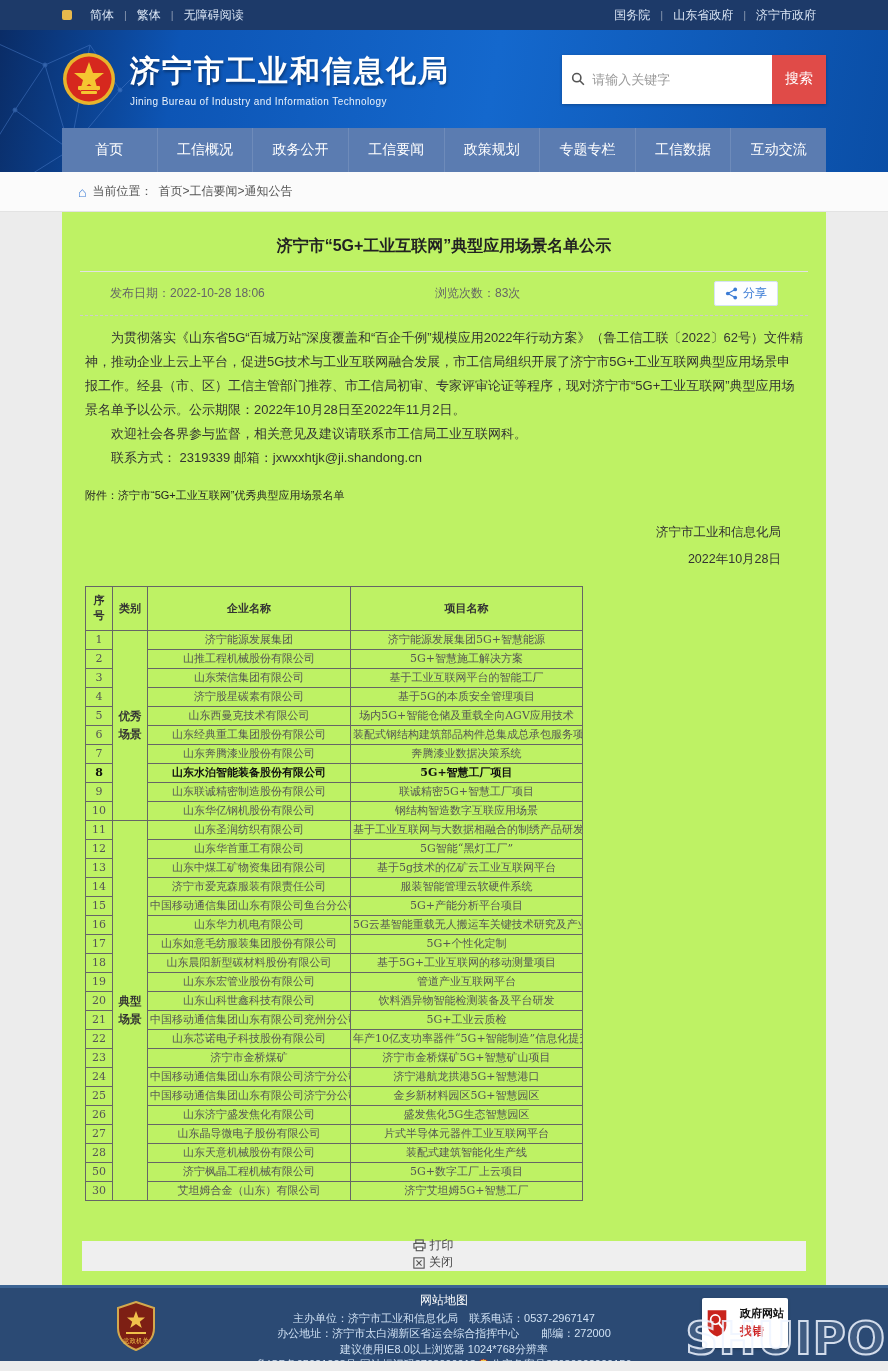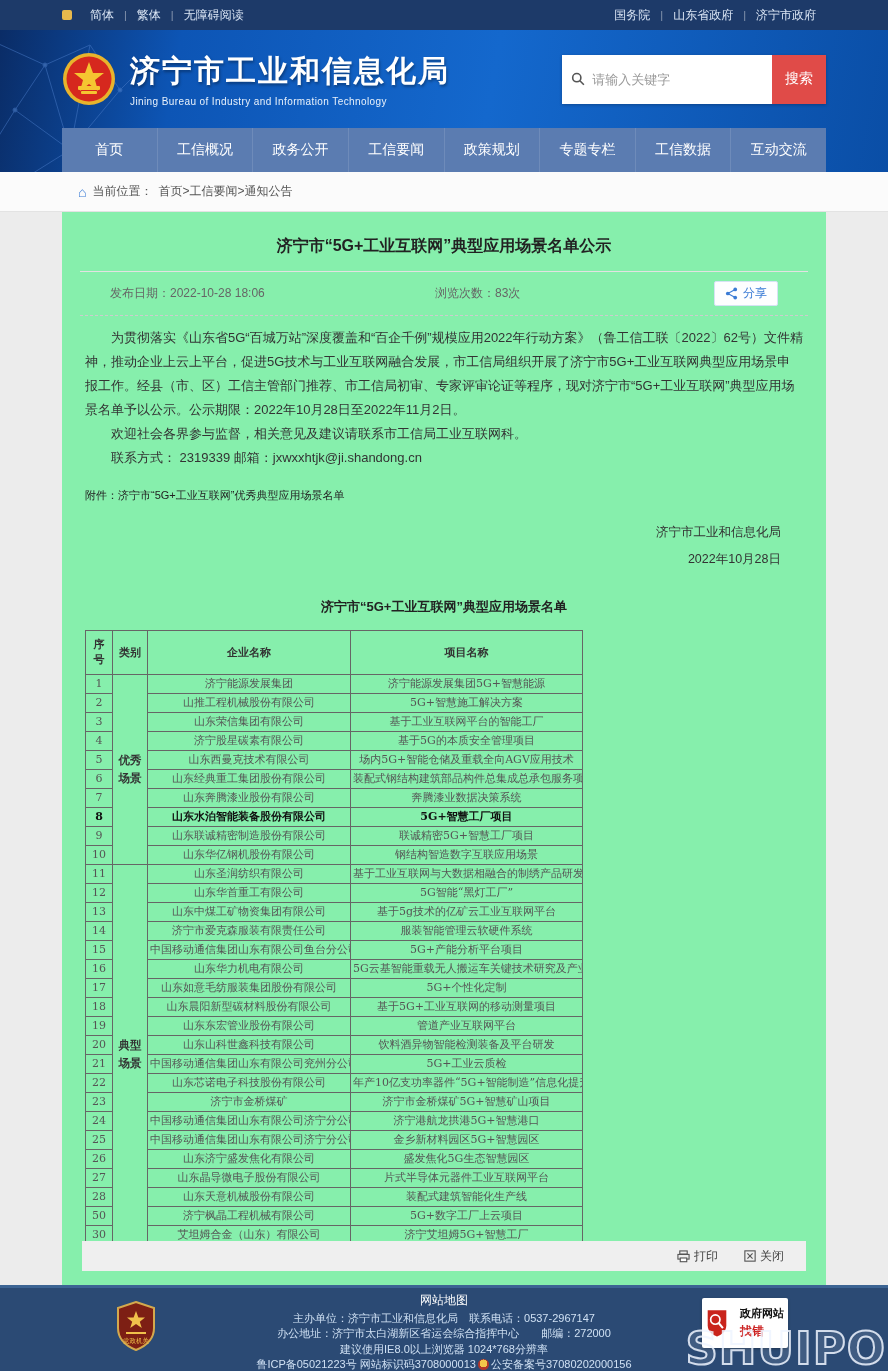--- a/index.html
+++ b/index.html
@@ -29,41 +29,41 @@
   
   .nav { position:relative; margin:0 62px; height:44px; background:#5b7cb1; display:flex; }
   .nav .item { flex:1; display:flex; align-items:center; justify-content:center; color:#fff; font-size:14px; cursor:pointer; border-right:1px solid rgba(255,255,255,.12); }
   .nav .item:last-child { border-right:none; }
   
   .crumbbar { height:40px; background:#fbfbfb; border-bottom:1px solid #e3e3e3; display:flex; align-items:center; padding:0 78px; gap:6px; }
   .crumbbar .home { color:#3a7bd5; font-size:14px; line-height:1; }
   .crumbbar .txt { color:#555; font-size:12px; }
   
   .main { height:1073px; display:flex; justify-content:center; background:#ececec; }
-  .panel { width:764px; height:1073px; background:#86efac; position:relative; }
+  .panel { width:764px; height:1073px; background:#bef264; position:relative; }
   .art-title { text-align:center; font-size:16px; font-weight:bold; color:#222; padding:24px 40px 14px; }
   .title-rule { margin:0 18px; border-bottom:1px solid #e2e2e2; }
   .meta { margin:0 18px; padding:9px 30px; display:flex; align-items:center; font-size:12px; color:#666; border-bottom:1px dashed #ccc; position:relative; }
   .meta .views { position:absolute; left:355px; }
   .share { margin-left:auto; display:flex; align-items:center; gap:5px; border:1px solid #d5e3f4; background:#fdfeff; color:#3a7bd5; font-size:12px; padding:3px 10px; border-radius:2px; cursor:pointer; }
   .content { padding:10px 23px 0; font-size:13px; color:#333; line-height:1.85; }
   .content p { text-indent:2em; }
   .attach { padding:18px 23px 0; font-size:11px; color:#222; }
   .signature { padding:16px 45px 0 0; text-align:right; font-size:12.5px; color:#333; line-height:2.1; }
   .tbl-title { text-align:center; font-size:13px; font-weight:bold; color:#222; padding-top:26px; }
   .tbl-wrap { margin:14px 0 0 23px; }
   table.list { border-collapse:collapse; table-layout:fixed; width:497px; font-family:"DejaVu Serif","Liberation Serif",serif; }
   table.list td, table.list th { border:1px solid #666; font-size:11px; color:#555; text-align:center; padding:1px 2px; height:19px; overflow:hidden; white-space:nowrap; }
   table.list th { font-weight:bold; color:#333; height:44px; white-space:pre-line; }
   table.list td.cat { font-weight:bold; color:#333; font-size:11.5px; line-height:1.6; white-space:pre-line; }
   table.list tr.hl td { font-weight:bold; color:#111; }
-  .printbar { position:absolute; left:20px; right:20px; bottom:14px; height:30px; background:#efefef; display:flex; align-items:center; justify-content:flex-end; gap:26px; padding-right:22px; }
+  .printbar { position:absolute; left:20px; right:20px; bottom:14px; height:30px; background:#efefef; display:flex; align-items:center; justify-content:flex-end; padding-right:22px;flex-direction:column; }
   .pb-btn { display:flex; align-items:center; gap:4px; color:#444; font-size:12px; cursor:pointer; }
   
-  .footer { position:relative; height:86px; background:#2b4a74; border-top:3px solid #3c6493; color:#cfe0f3; overflow:hidden; }
+  .footer { position:relative; height:76px; background:#2b4a74; border-top:3px solid #3c6493; color:#cfe0f3; overflow:hidden; }
   .foot-center { text-align:center; font-size:11px; line-height:15.5px; padding-top:5px; }
   .foot-center .map { color:#fff; font-size:12px; cursor:pointer; display:inline-block; margin-bottom:2px; }
   .foot-badge-left { position:absolute; left:115px; top:13px; }
   .foot-card { position:absolute; right:100px; top:10px; width:86px; height:50px; background:#fff; border-radius:2px; display:flex; align-items:center; padding:4px; gap:12px; box-shadow:0 1px 3px rgba(0,0,0,.3);justify-content:flex-end; }
   .foot-card .icon { width:26px; height:34px; }
   .foot-card .t1 { font-size:11px; font-weight:bold; color:#111; white-space:nowrap; }
   .foot-card .t2 { font-size:12px; font-weight:bold; color:#c22; margin-top:2px; }
   .police-ico { display:inline-block; width:11px; height:11px; border-radius:50%; background:radial-gradient(circle at 50% 40%, #f3c64a 0 45%, #b3362a 46% 100%); vertical-align:-2px; margin:0 2px; }
   .watermark { position:absolute; right:2px; bottom:-4px; font-family:"DejaVu Sans",sans-serif; font-weight:bold; font-size:45px; letter-spacing:1px; color:rgba(255,255,255,.10); -webkit-text-stroke:2px rgba(238,245,255,.85); }
 </style>
@@ -163,21 +163,20 @@
     <div class="content">
         <p>为贯彻落实《山东省5G“百城万站”深度覆盖和“百企千例”规模应用2022年行动方案》（鲁工信工联〔2022〕62号）文件精神，推动企业上云上平台，促进5G技术与工业互联网融合发展，市工信局组织开展了济宁市5G+工业互联网典型应用场景申报工作。经县（市、区）工信主管部门推荐、市工信局初审、专家评审论证等程序，现对济宁市“5G+工业互联网”典型应用场景名单予以公示。公示期限：2022年10月28日至2022年11月2日。</p>
         <p>欢迎社会各界参与监督，相关意见及建议请联系市工信局工业互联网科。</p>
         <p>联系方式： 2319339 邮箱：jxwxxhtjk@ji.shandong.cn</p>
       </div>
     <div class="attach">附件：济宁市“5G+工业互联网”优秀典型应用场景名单</div>
     <div class="signature">
       <div>济宁市工业和信息化局</div>
       <div>2022年10月28日</div>
     </div>
-    <div class="tbl-title">济宁市“5G+工业互联网”典型应用场景名单</div>
     <div class="tbl-wrap">
       <table class="list">
         <colgroup>
             <col style="width:27px">
             <col style="width:35px">
             <col style="width:203px">
             <col style="width:232px">
           </colgroup>
         <thead>
             <tr>

